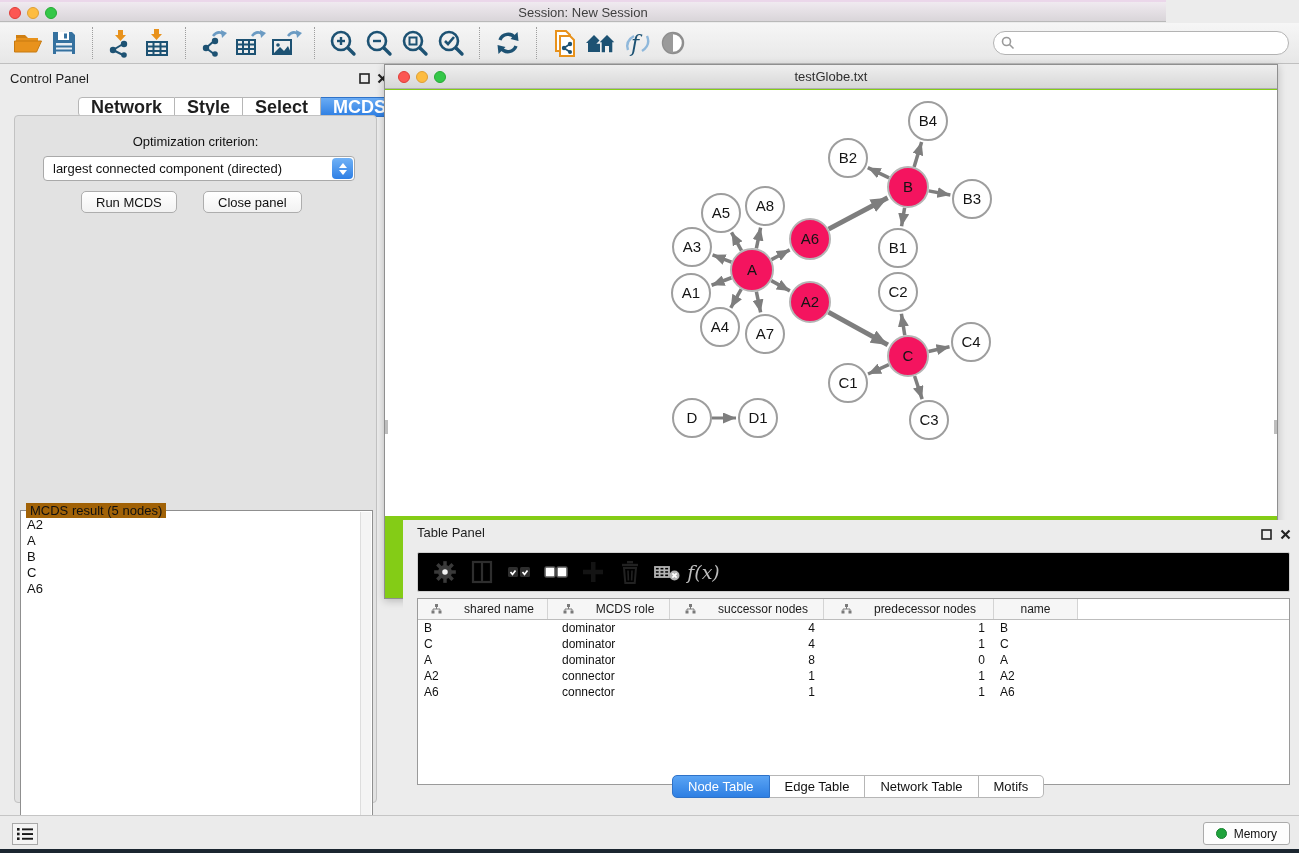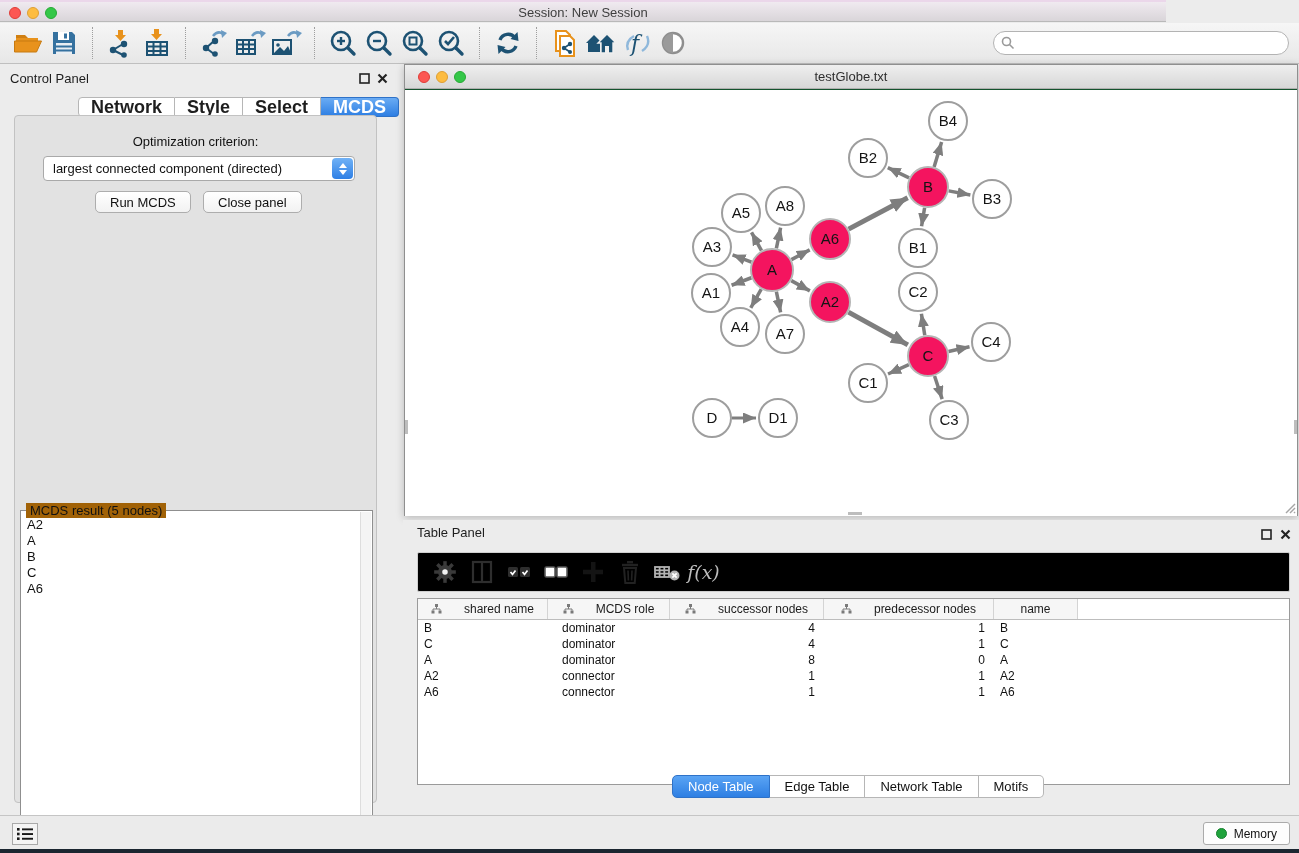--- a/index.html
+++ b/index.html
@@ -39,29 +39,29 @@
     border:1px solid #C2C2C2; border-radius:4px; }
   #opt-label { position:absolute; left:0; width:100%; top:18px; text-align:center; font-size:13px; color:#111; }
   #combo { position:absolute; left:28px; top:40px; width:312px; height:25px; background:#FFF; border:1px solid #A9A9A9; border-radius:4px; display:flex; align-items:center; }
   #combo .combo-text { flex:1; padding-left:9px; font-size:13px; color:#111; white-space:nowrap; overflow:hidden; }
   #combo .stepper { width:21px; height:21px; margin-right:1px; border-radius:4px; background:linear-gradient(#71B2F6,#2E7FE5);
     display:flex; flex-direction:column; align-items:center; justify-content:center; gap:2px; }
   .tri-up { width:0; height:0; border-left:4px solid transparent; border-right:4px solid transparent; border-bottom:5px solid #FFF; }
   .tri-dn { width:0; height:0; border-left:4px solid transparent; border-right:4px solid transparent; border-top:5px solid #FFF; }
   .cp-btn { position:absolute; top:75px; height:22px; background:linear-gradient(#FFFFFF,#F2F2F2); border:1px solid #ADADAD;
     border-radius:5px; font-size:13px; color:#111; padding:0 14px; }
-  #run-btn { left:80px; } #closep-btn { left:188px; }
+  #run-btn { left:66px; } #closep-btn { left:188px; }
   #mcds-box { position:absolute; left:5px; top:394px; width:353px; height:337px; background:#FFF; border:1px solid #8F8F8F; }
   #mcds-legend { position:absolute; left:5px; top:-8px; background:#a16207; padding:0 4px; font-size:13px; color:#111; }
   #mcds-list { list-style:none; padding:6px 0 0 6px; font-size:13px; color:#111; }
   #mcds-list li { line-height:16px; }
   #mcds-scroll { position:absolute; right:1px; top:1px; width:11px; height:334px; background:#F4F4F4; border-left:1px solid #DDD; }
 
   
-  #net-window { position:absolute; left:404px; top:64px; width:894px; height:452px; background:#14532d;
+  #net-window { position:absolute; left:384px; top:64px; width:894px; height:535px; background:#84cc16;
     border:1px solid #8F8F8F; box-shadow:0 2px 8px rgba(0,0,0,.22); }
   #net-titlebar { position:absolute; left:0; top:0; width:100%; height:24px; background:linear-gradient(#EFEFEF,#D7D7D7); border-bottom:1px solid #AFAFAF; }
   #net-titlebar .t-red { left:13px; top:6px; background:#FC5753; border:1px solid #DF3D38; }
   #net-titlebar .t-yel { left:31px; top:6px; background:#FDBC40; border:1px solid #DE9F34; }
   #net-titlebar .t-grn { left:49px; top:6px; background:#34C748; border:1px solid #27AA35; }
   #net-titlebar .title { position:absolute; left:0; right:0; top:4px; text-align:center; font-size:13px; color:#2E2E2E; }
   #graph-canvas { position:absolute; left:0; top:25px; width:892px; height:426px; background:#FFF; }
   .scroll-tick { position:absolute; background:#BDBDBD; }
   #resize-grip { position:absolute; right:1px; bottom:1px; }
 

